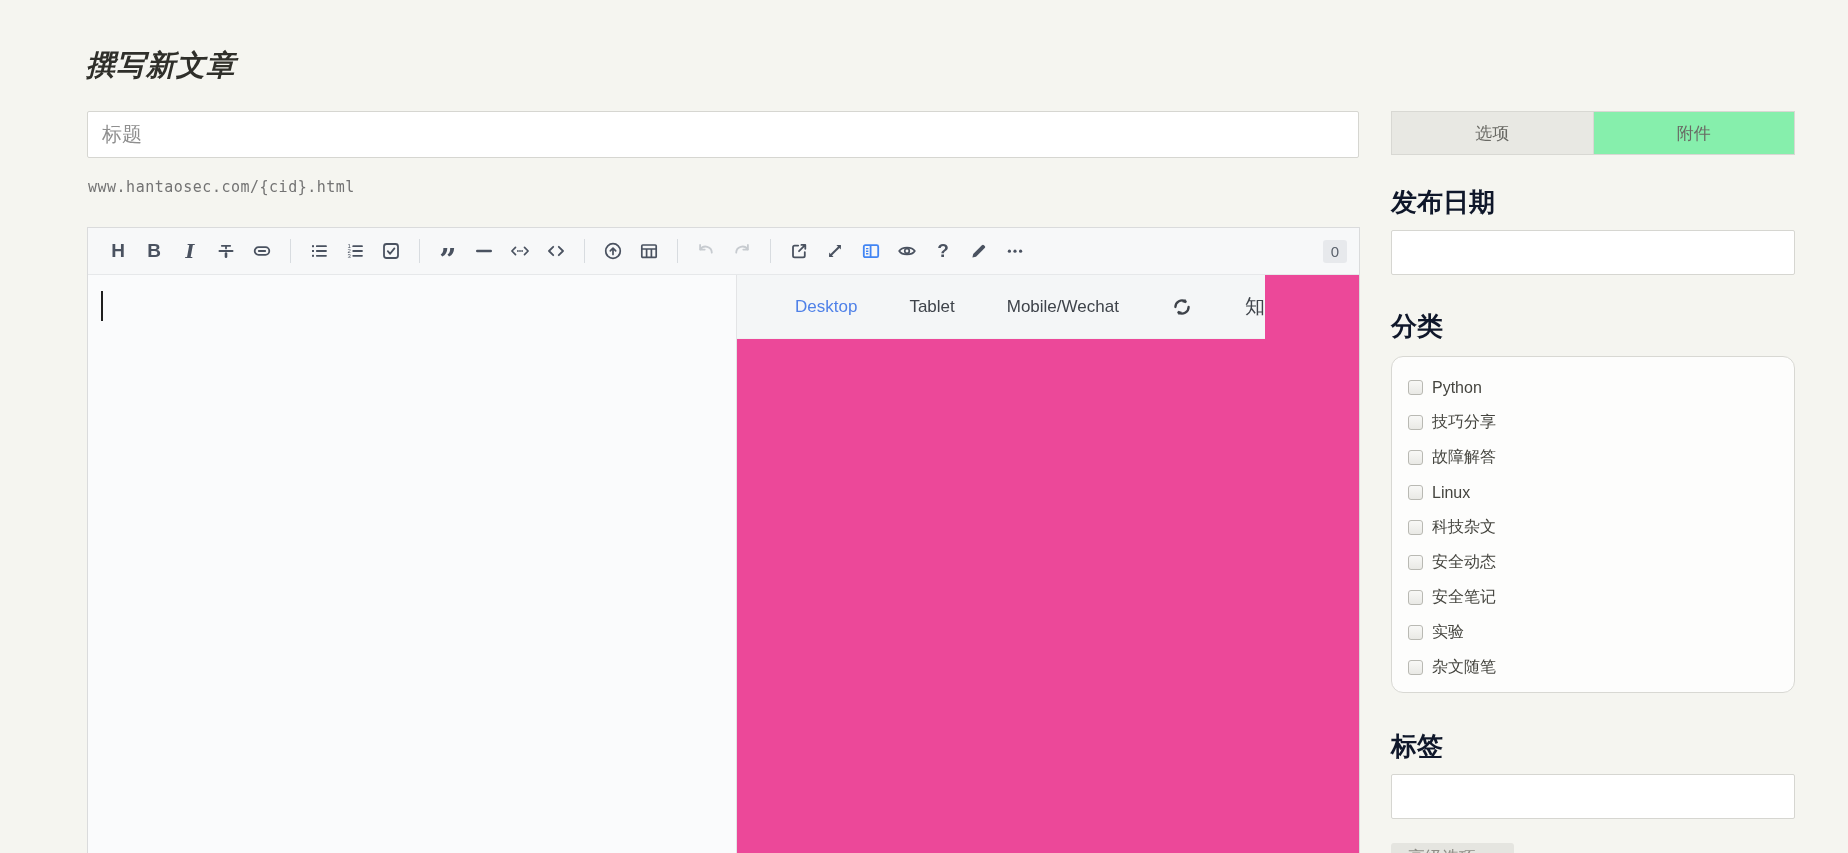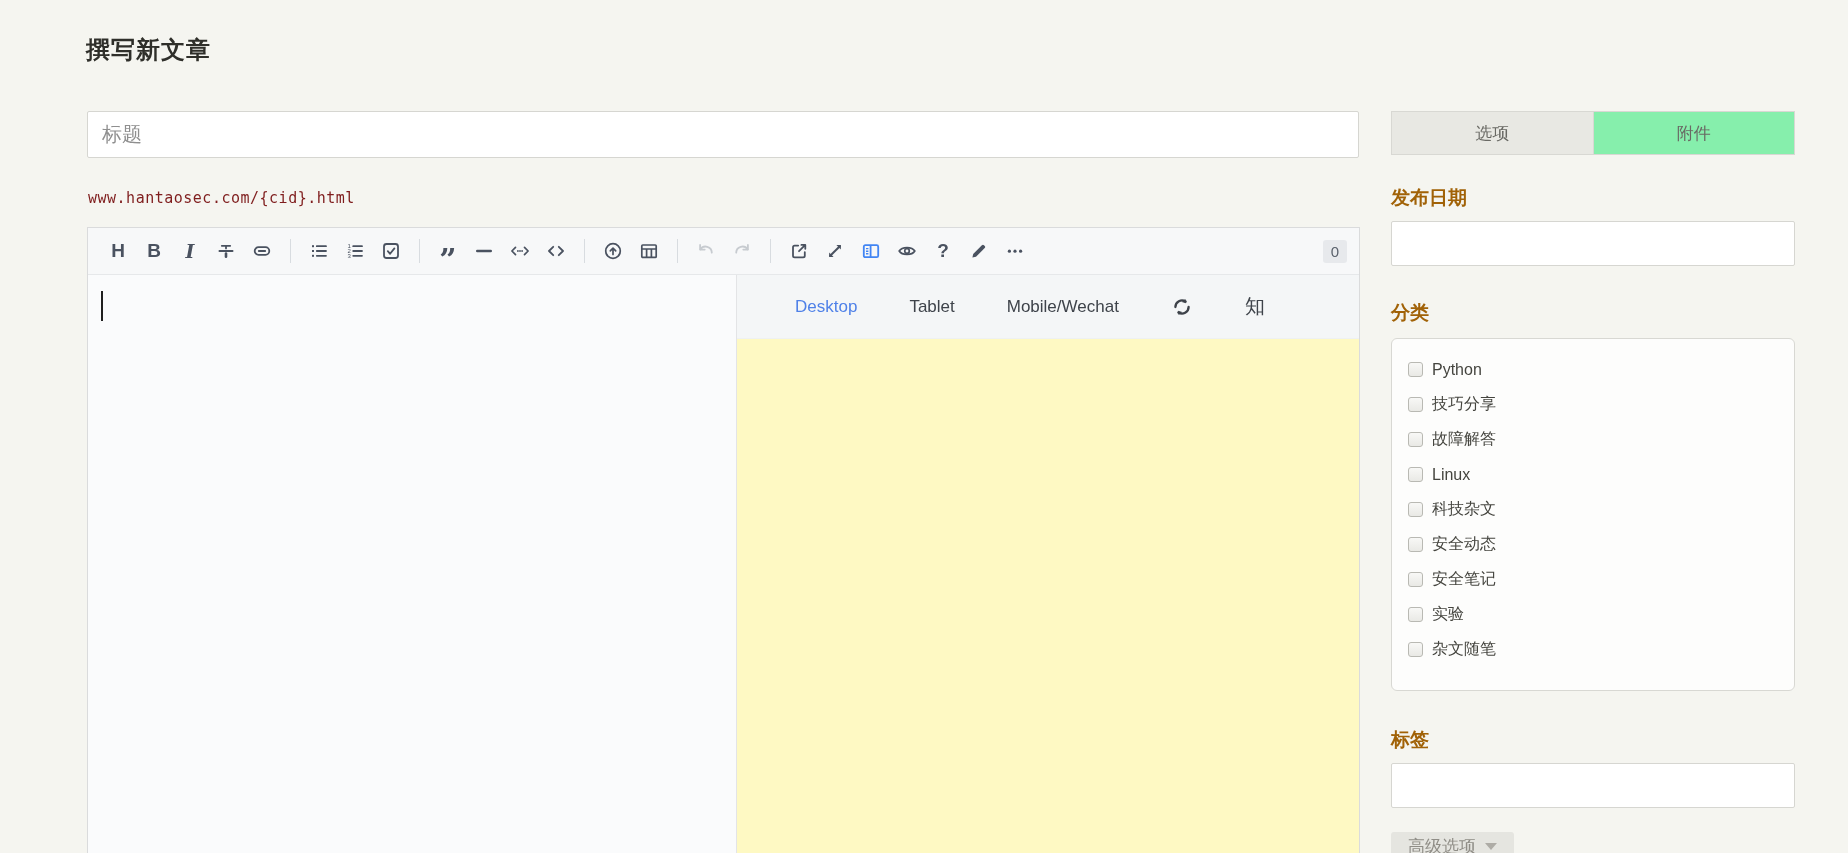--- a/index.html
+++ b/index.html
@@ -4,33 +4,33 @@
 <style>
   * { margin:0; padding:0; box-sizing:border-box; }
   html,body { width:1848px; height:853px; }
   body {
     position:relative; overflow:hidden;
     background:#f5f5f0;
     font-family:"Liberation Sans","DejaVu Sans",sans-serif;
     color:#35342f;
   }
   
-  .page-title { position:absolute; left:86px; top:34px; font-size:24px; font-weight:bold; color:#2f2f2a; letter-spacing:1px; }
+  .page-title { position:absolute; left:86px; top:46px; font-size:29px; font-weight:bold; color:#2f2f2a; letter-spacing:1px;font-style:italic; }
 
   
   .title-input {
     position:absolute; left:87px; top:111px; width:1272px; height:47px;
     background:#fff; border:1px solid #d6d6d1; border-radius:2px;
     padding:0 14px; font-size:20px; color:#ef4444; font-family:inherit; outline:none;
   }
   .title-input::placeholder { color:#8f8f8f; opacity:1; }
   .permalink {
-    position:absolute; left:88px; top:189px;
+    position:absolute; left:88px; top:178px;
     font-family:"DejaVu Sans Mono","Liberation Mono",monospace;
-    font-size:15px; color:#7f1d1d; letter-spacing:.5px;
+    font-size:15px; color:#737373; letter-spacing:.5px;
   }
 
   
   .editor-box {
     position:absolute; left:87px; top:227px; width:1273px; height:626px;
     border:1px solid #dadbdc; border-bottom:none;
     display:flex; flex-direction:column; background:#fafbfc;
   }
   .toolbar {
     flex:0 0 47px; height:47px; background:#f7f8f9; border-bottom:1px solid #e6e8ea;
@@ -49,52 +49,52 @@
   .ic-quote { font-family:"DejaVu Serif","Liberation Serif",serif; font-size:30px; font-weight:bold; line-height:0; transform:translateY(9px); }
   .tb-sep { width:1px; height:24px; background:#d8dce0; margin:0 10px; flex:0 0 1px; }
   .tb-spacer { flex:1; }
   .tb-counter { background:#e7e9ec; color:#5a616b; font-size:15px; line-height:1; padding:4px 8px; border-radius:3px; }
 
   .editor-body { flex:1; display:flex; min-height:0; }
   .write-pane { flex:0 0 649px; width:649px; background:#fafbfc; border-right:1px solid #e3e4e6; position:relative; cursor:text; }
   .caret { position:absolute; left:13px; top:16px; width:2px; height:30px; background:#1f1f1f; animation:blink 1.1s steps(1) infinite; }
   @keyframes blink { 50% { opacity:0; } }
 
-  .preview-pane { flex:1; background:#fef9c3; display:flex; flex-direction:column; min-width:0;justify-content:center; }
+  .preview-pane { flex:1; background:#ec4899; display:flex; flex-direction:row; min-width:0;justify-content:center; }
   .preview-header {
     flex:0 0 64px; height:64px; background:#f4f6f7; border-bottom:1px solid #eef1f2;
     display:flex; align-items:center; padding-left:58px; gap:52px;
   }
   .ptab { font-size:17px; color:#3e434a; cursor:pointer; white-space:nowrap; }
   .ptab.active { color:#4f81e8; }
   .pv-icon { color:#3e434a; cursor:pointer; display:flex; align-items:center; }
   .zhihu { font-size:20px; color:#3e434a; cursor:pointer; }
   .preview-body { flex:1; }
 
   
   .sidebar { position:absolute; left:1391px; top:111px; width:404px; }
   .side-tabs { display:flex; height:44px; }
   .side-tab {
     flex:1; display:flex; align-items:center; justify-content:center;
     font-size:17px; color:#696964; border:1px solid #d8d8d3; background:#86efac; cursor:pointer;
   }
   .side-tab + .side-tab { border-left:none; }
   .side-tab.active { background:#e8e8e3; }
-  .section-label { font-size:19px; font-weight:bold; color:#a16207; }
+  .section-label { font-size:26px; font-weight:bold; color:#0f172a; }
   .lbl-date { margin-top:30px; }
   .lbl-cat  { margin-top:34px; }
   .lbl-tags { margin-top:36px; }
   .side-input {
     display:block; width:100%; height:45px; margin-top:10px;
     background:#fff; border:1px solid #d6d6d1; border-radius:2px;
     padding:0 12px; font-size:16px; color:#555; font-family:inherit; outline:none;
   }
   .category-box {
-    margin-top:12px; border:1px solid #d8d8d3; background:#fdfdfc; border-radius:6px;
-    padding:13px 16px 23px;
+    margin-top:12px; border:1px solid #d8d8d3; background:#fdfdfc; border-radius:12px;
+    padding:13px 16px 7px;
   }
   .cat-item { display:flex; align-items:center; height:35px; gap:9px; font-size:16px; color:#45453f; cursor:pointer; }
   .checkbox {
     width:15px; height:15px; flex:0 0 15px;
     border:1px solid #b9b9b3; border-radius:3px;
     background:linear-gradient(#f8f8f6,#e9e9e5);
   }
   .adv-btn {
     margin-top:24px; display:inline-flex; align-items:center; gap:9px;
     background:#e5e5e0; border:none; border-radius:3px; height:28px; padding:0 17px;

